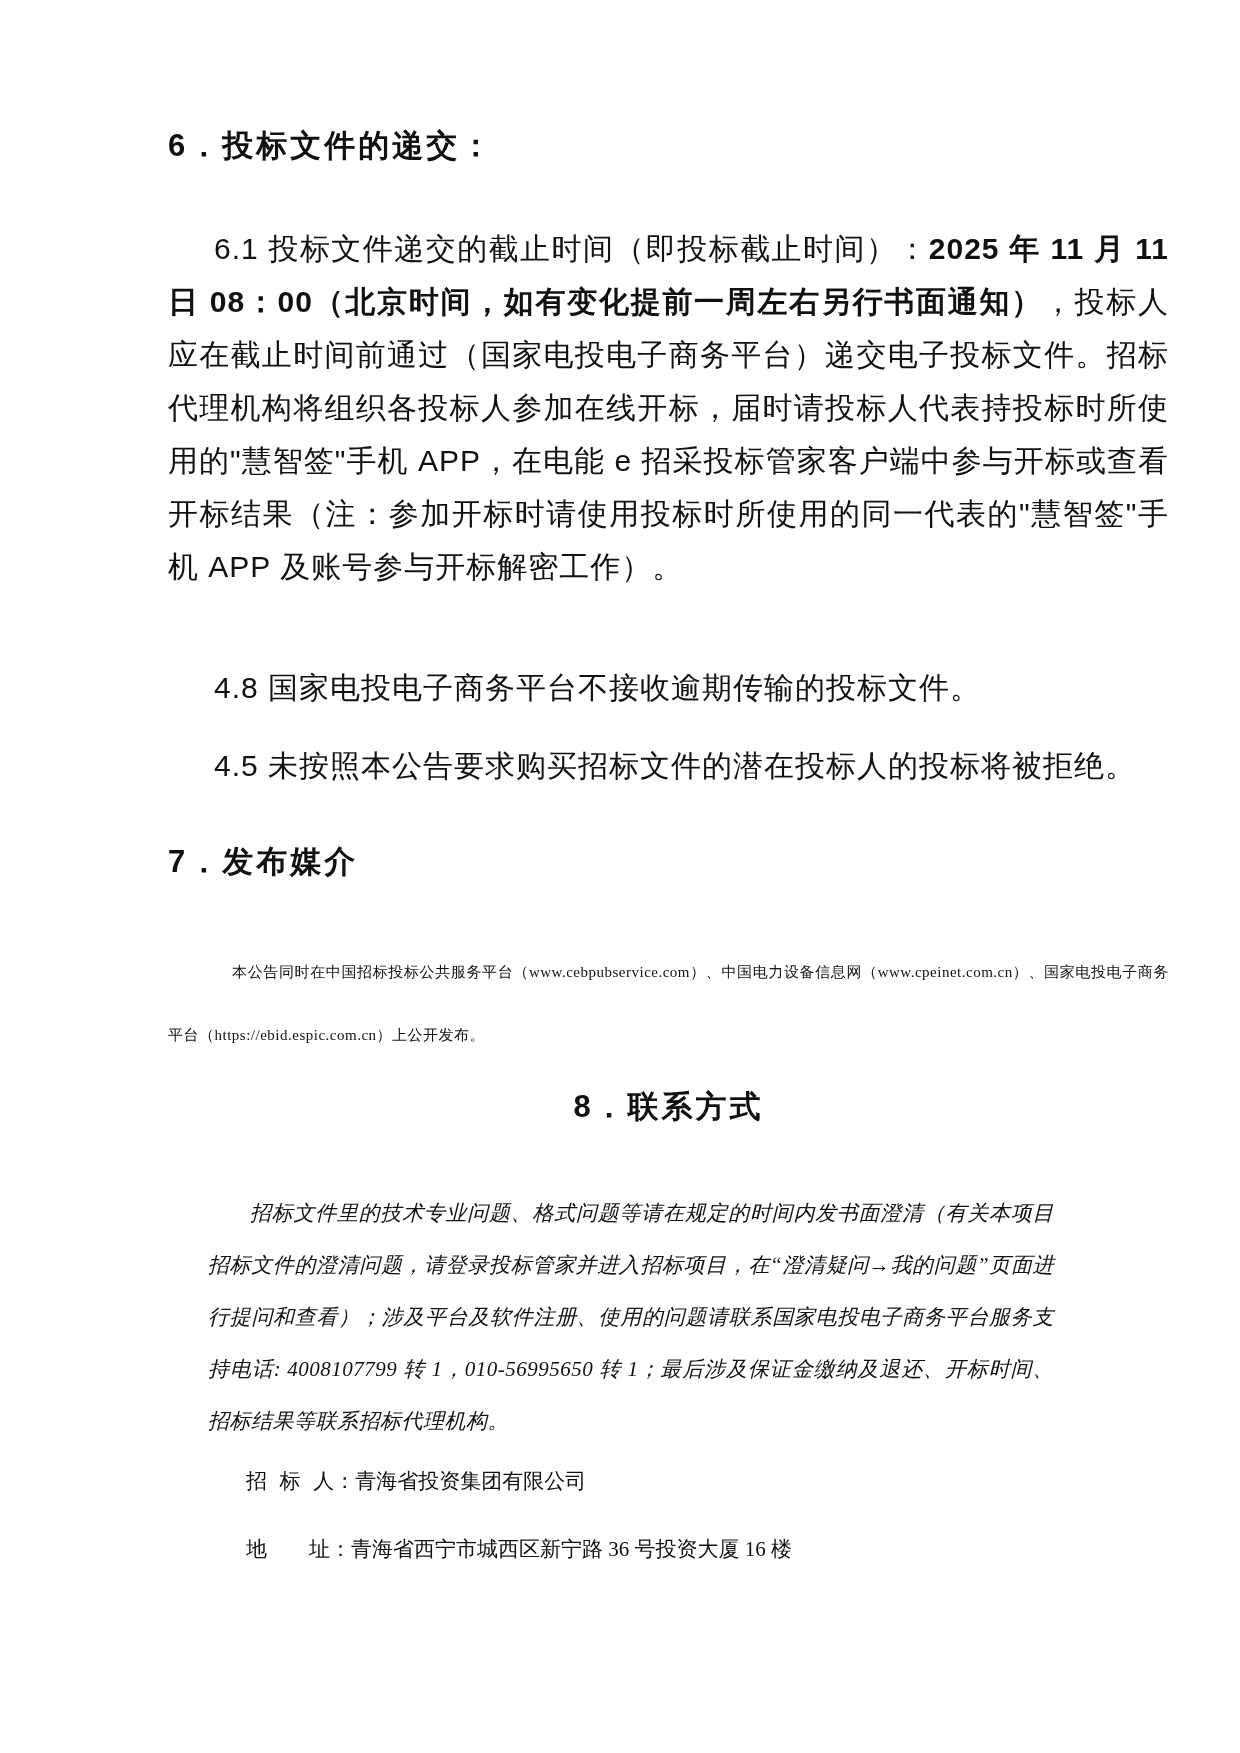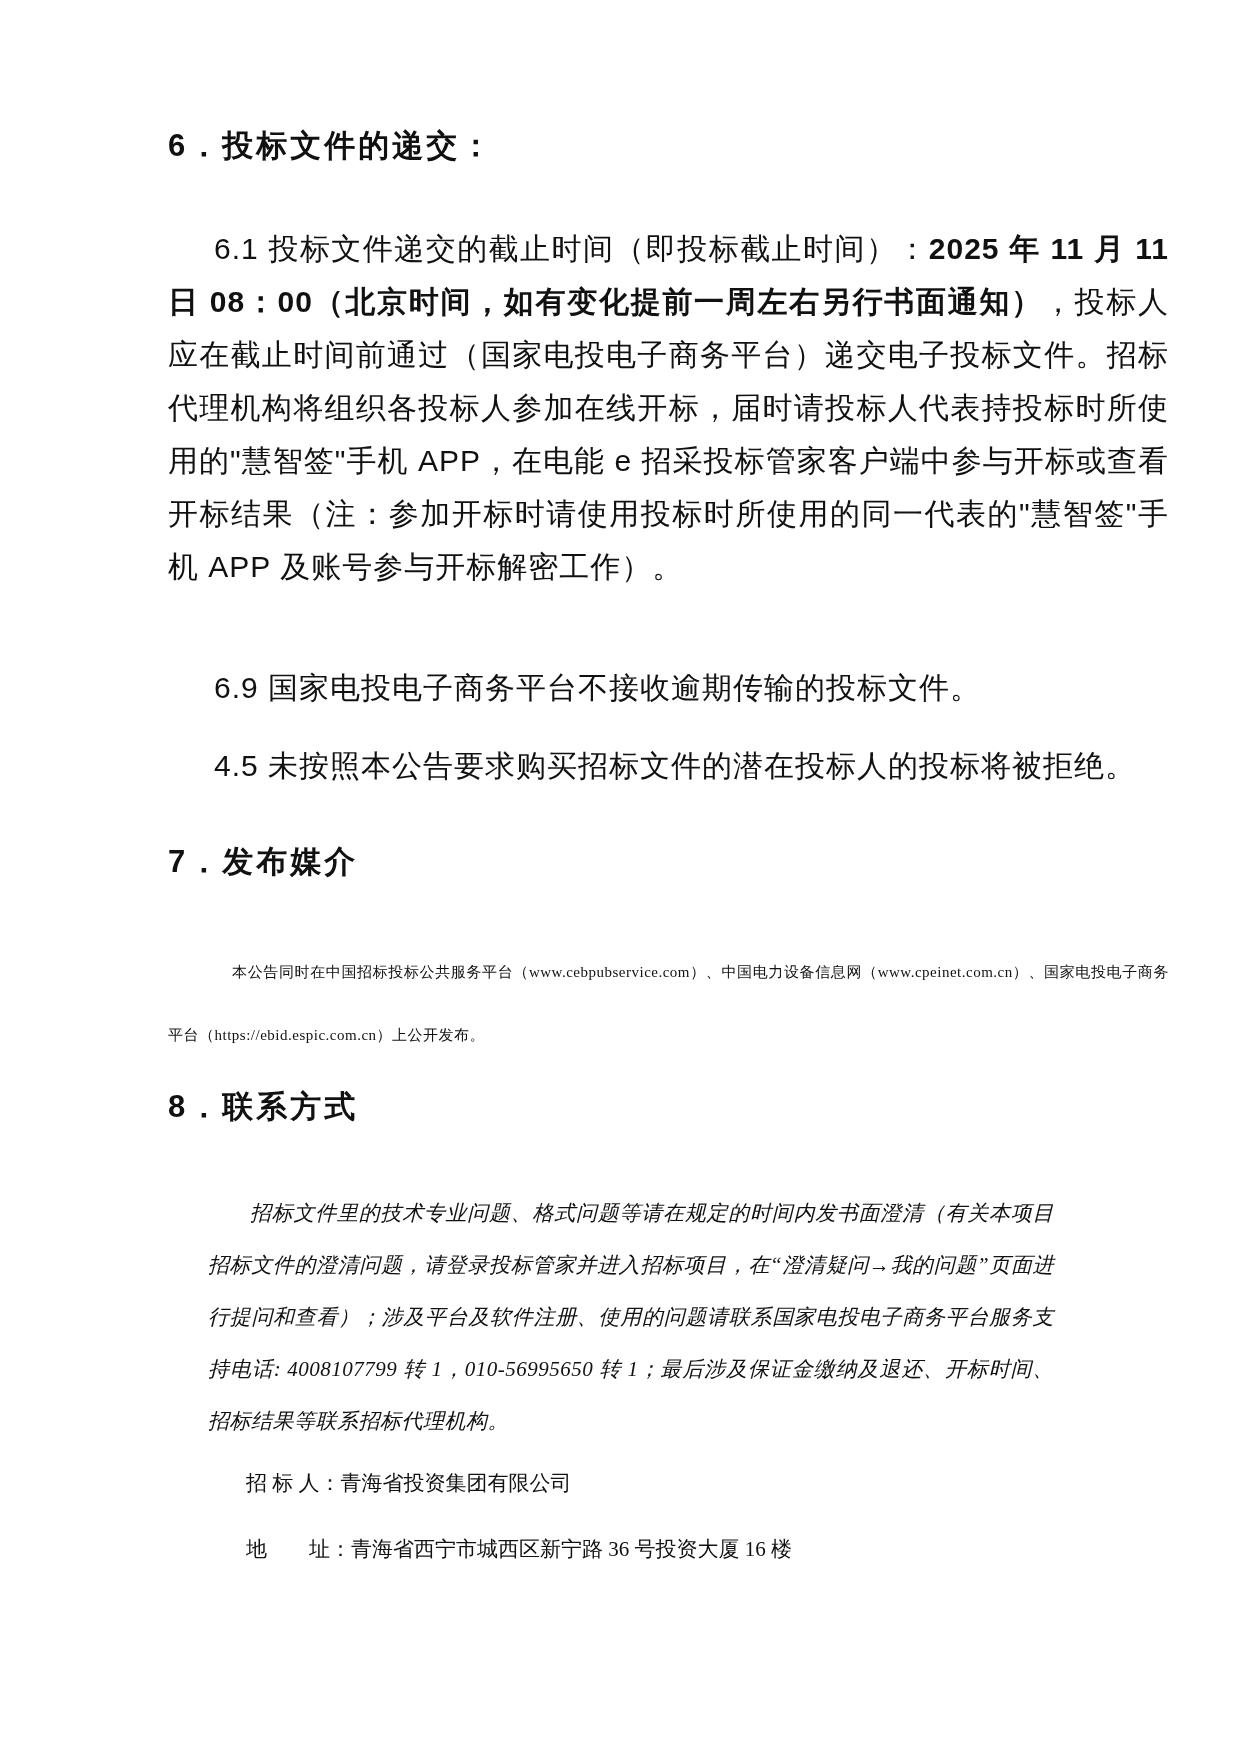--- a/index.html
+++ b/index.html
@@ -17,21 +17,21 @@
   h2.sec-heading {
     margin: 0;
     font-family: "Liberation Sans", "DejaVu Sans", sans-serif;
     font-weight: 600;
     font-size: 31px;
     line-height: 1.3;
     letter-spacing: 3px;
     color: #111111;
   }
   h2.sec7 { margin-top: 50px; }
-  h2.sec8 { margin-top: 20px; }
+  h2.sec8 { margin-top: 20px; text-align: center; }
 
   p { margin: 0; }
 
   .body-sans {
     font-family: "Liberation Sans", "DejaVu Sans", sans-serif;
     font-size: 30px;
     line-height: 53px;
     letter-spacing: 1px;
     text-align: justify;
     text-indent: 46px;
@@ -61,34 +61,34 @@
     margin: 60px 115px 0 40px;
     font-style: italic;
   }
 
   .contact-line {
     font-family: "Liberation Serif", "DejaVu Serif", serif;
     font-size: 21px;
     line-height: 52px;
     margin-left: 78px;
   }
-  .contact-line.first { margin-top: 10px; }
+  .contact-line.first { margin-top: 10px; font-family: Liberation Mono, monospace; }
   .contact-line.second { margin-top: 14px; }
   .contact-label { white-space: pre; }
 </style>
 </head>
 <body>
 
 <div class="page">
 
   <h2 class="sec-heading sec6">6．投标文件的递交：</h2>
 
   <p class="body-sans p61"><span>6.1 投标文件递交的截止时间（即投标截止时间）：</span><b>2025 年 11 月 11 日 08：00（北京时间，如有变化提前一周左右另行书面通知）</b><span>，投标人应在截止时间前通过（国家电投电子商务平台）递交电子投标文件。招标代理机构将组织各投标人参加在线开标，届时请投标人代表持投标时所使用的"慧智签"手机 APP，在电能 e 招采投标管家客户端中参与开标或查看开标结果（注：参加开标时请使用投标时所使用的同一代表的"慧智签"手机 APP 及账号参与开标解密工作）。</span></p>
 
-  <p class="body-sans p62">6.9 国家电投电子商务平台不接收逾期传输的投标文件。</p>
+  <p class="body-sans p62">4.8 国家电投电子商务平台不接收逾期传输的投标文件。</p>
 
   <p class="body-sans p63">4.5 未按照本公告要求购买招标文件的潜在投标人的投标将被拒绝。</p>
 
   <h2 class="sec-heading sec7">7．发布媒介</h2>
 
   <p class="body-serif7">本公告同时在中国招标投标公共服务平台（www.cebpubservice.com）、中国电力设备信息网（www.cpeinet.com.cn）、国家电投电子商务平台（https://ebid.espic.com.cn）上公开发布。</p>
 
   <h2 class="sec-heading sec8">8．联系方式</h2>
 
   <p class="body-serif8">招标文件里的技术专业问题、格式问题等请在规定的时间内发书面澄清（有关本项目招标文件的澄清问题，请登录投标管家并进入招标项目，在“澄清疑问→我的问题”页面进行提问和查看）；涉及平台及软件注册、使用的问题请联系国家电投电子商务平台服务支持电话: 4008107799 转 1，010-56995650 转 1；最后涉及保证金缴纳及退还、开标时间、招标结果等联系招标代理机构。</p>

